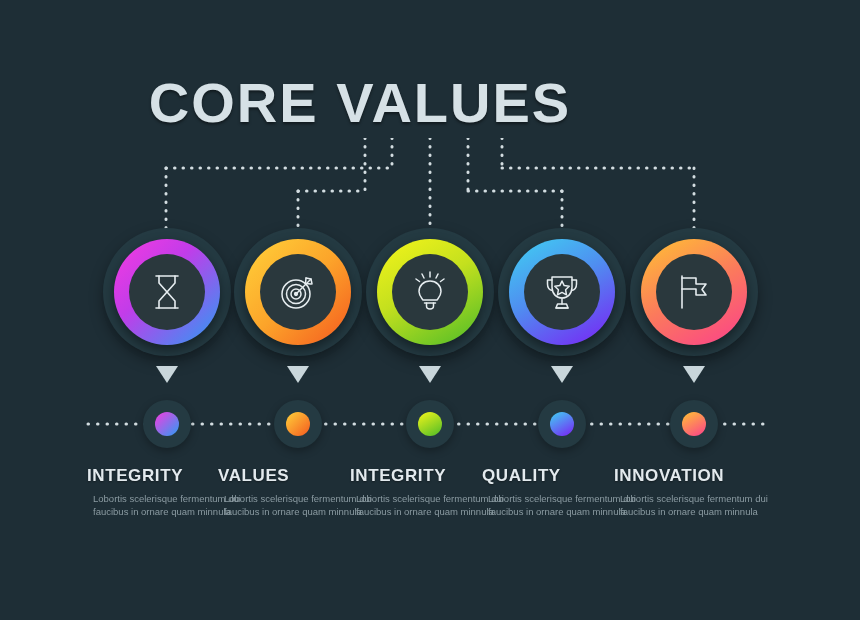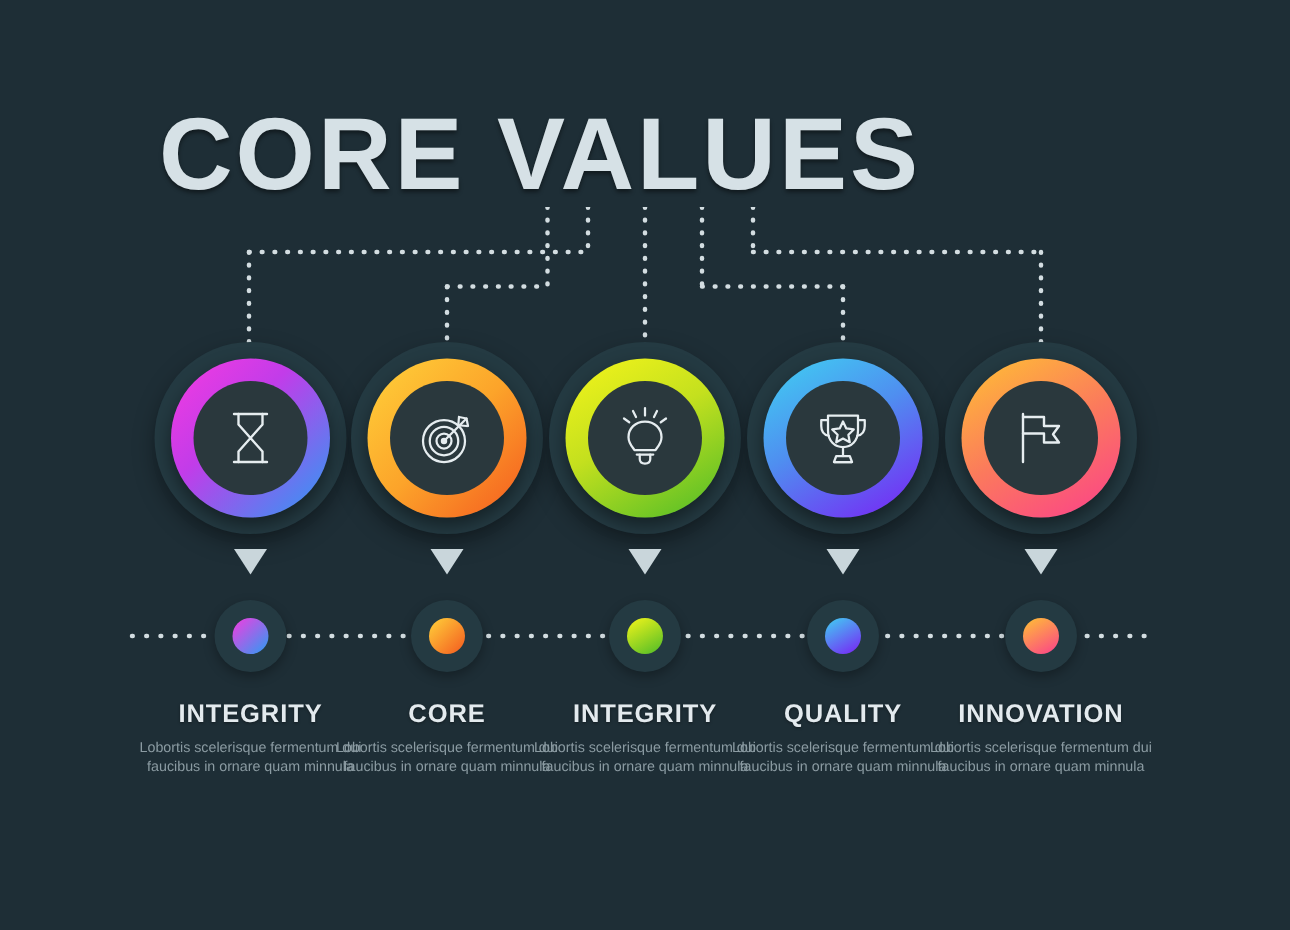--- a/index.html
+++ b/index.html
@@ -22,21 +22,21 @@
     background: #1e2e36;
   }
 
   
   .title {
     position: absolute;
     left: 0;
     top: 72px;
     width: 720px;
     text-align: center;
-    font-size: 68px;
+    font-size: 56px;
     line-height: 62px;
     font-weight: bold;
     letter-spacing: 2px;
     color: #d6e1e6;
     text-shadow: 0 2px 3px rgba(0,0,0,0.45);
     user-select: none;
   }
 
   
   .tree {
@@ -143,21 +143,20 @@
     position: absolute;
     left: 0;
     top: 466px;
     width: 860px;
     height: 90px;
   }
   .caption {
     position: absolute;
     top: 0;
     width: 160px;
-    text-align: center;
   }
   .caption-title {
     font-size: 17px;
     font-weight: bold;
     letter-spacing: 0.6px;
     color: #e3eaee;
     margin: 0 0 7px 0;
     text-shadow: 0 1px 2px rgba(0,0,0,0.4);
   }
   .caption-body {
@@ -319,21 +318,21 @@
       <div class="dot" style="background:linear-gradient(150deg,#ffc233 0%,#fb3f8c 100%)"></div>
     </div>
   </div>
 
   <div class="captions">
     <div class="caption" style="left:87px">
       <p class="caption-title">INTEGRITY</p>
       <p class="caption-body">Lobortis scelerisque fermentum dui faucibus in ornare quam minnula</p>
     </div>
     <div class="caption" style="left:218px">
-      <p class="caption-title">CORE</p>
+      <p class="caption-title">VALUES</p>
       <p class="caption-body">Lobortis scelerisque fermentum dui faucibus in ornare quam minnula</p>
     </div>
     <div class="caption" style="left:350px">
       <p class="caption-title">INTEGRITY</p>
       <p class="caption-body">Lobortis scelerisque fermentum dui faucibus in ornare quam minnula</p>
     </div>
     <div class="caption" style="left:482px">
       <p class="caption-title">QUALITY</p>
       <p class="caption-body">Lobortis scelerisque fermentum dui faucibus in ornare quam minnula</p>
     </div>

